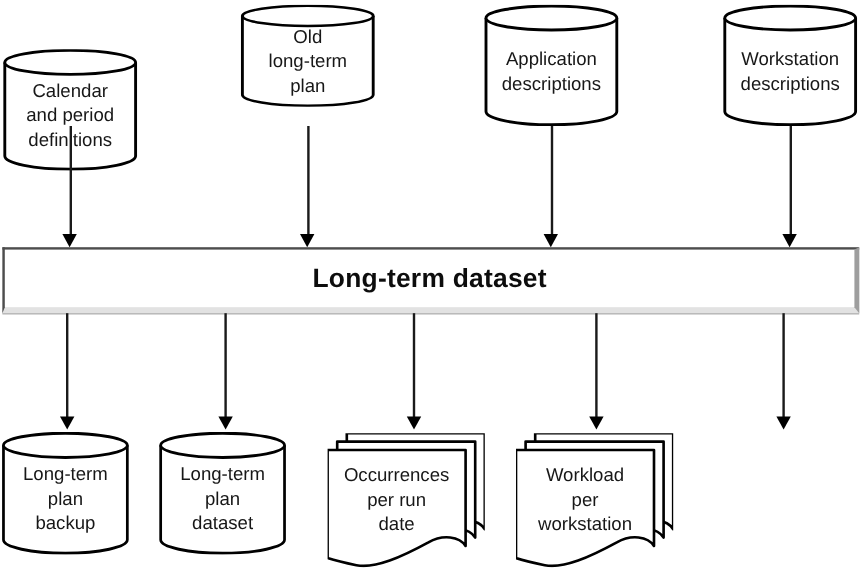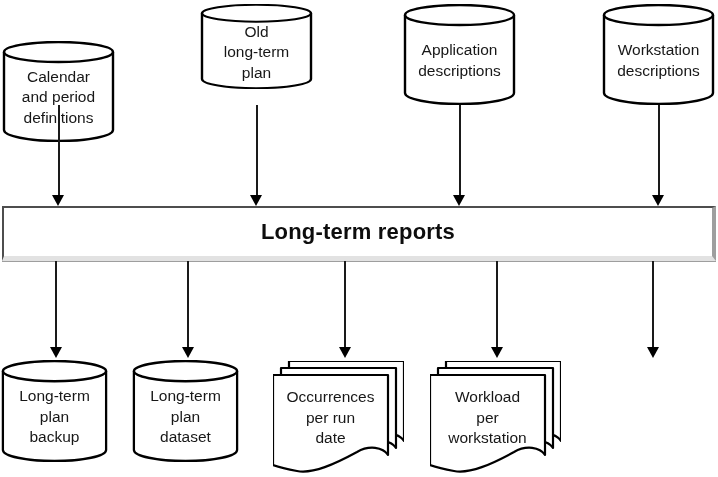--- a/index.html
+++ b/index.html
@@ -140,21 +140,21 @@
   <div class="arrow" style="left:453px; top:105px; height:101px;">
     <div class="arrow-shaft"></div>
     <div class="arrow-head"></div>
   </div>
   <div class="arrow" style="left:652px; top:105px; height:101px;">
     <div class="arrow-shaft"></div>
     <div class="arrow-head"></div>
   </div>
 
   <div class="process-box">
-    <span class="process-title">Long-term reports</span>
+    <span class="process-title">Long-term dataset</span>
   </div>
 
   <div class="arrow" style="left:49.5px; top:261px; height:97px;">
     <div class="arrow-shaft"></div>
     <div class="arrow-head"></div>
   </div>
   <div class="arrow" style="left:181.5px; top:261px; height:97px;">
     <div class="arrow-shaft"></div>
     <div class="arrow-head"></div>
   </div>

